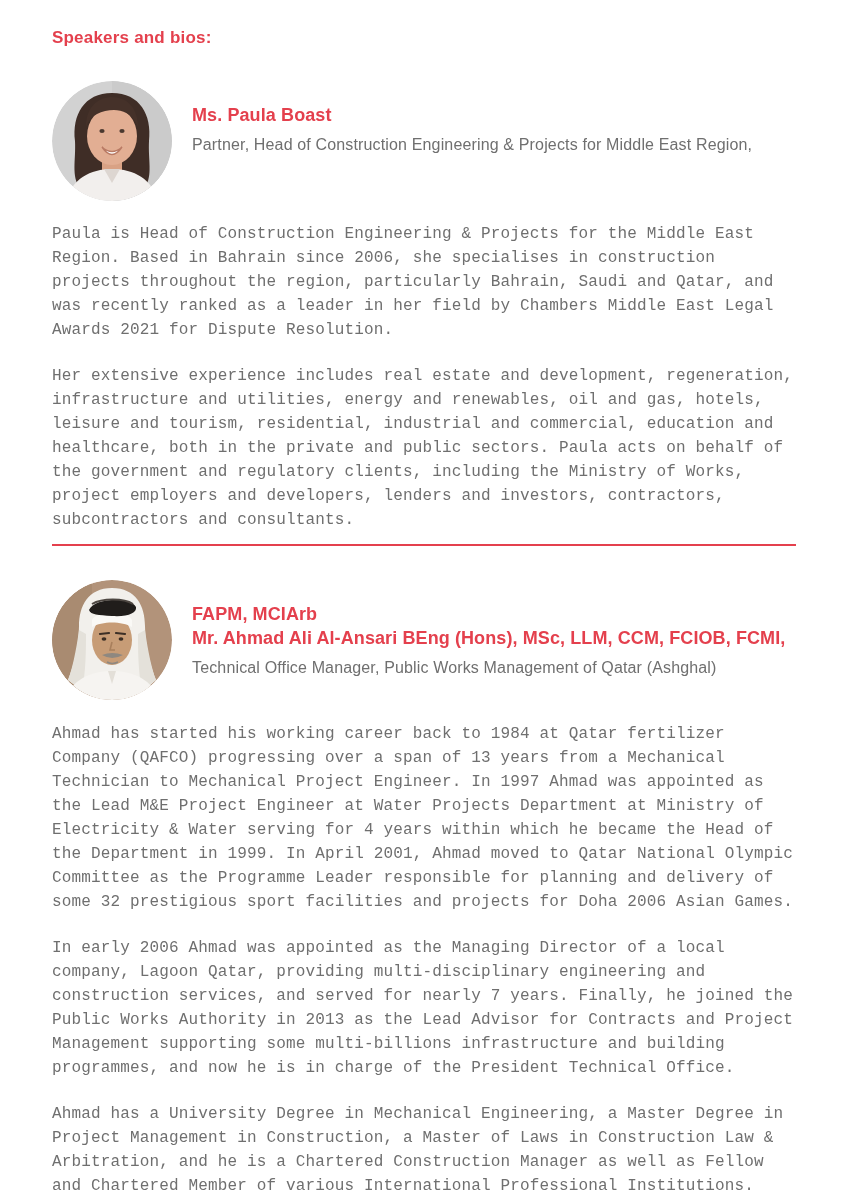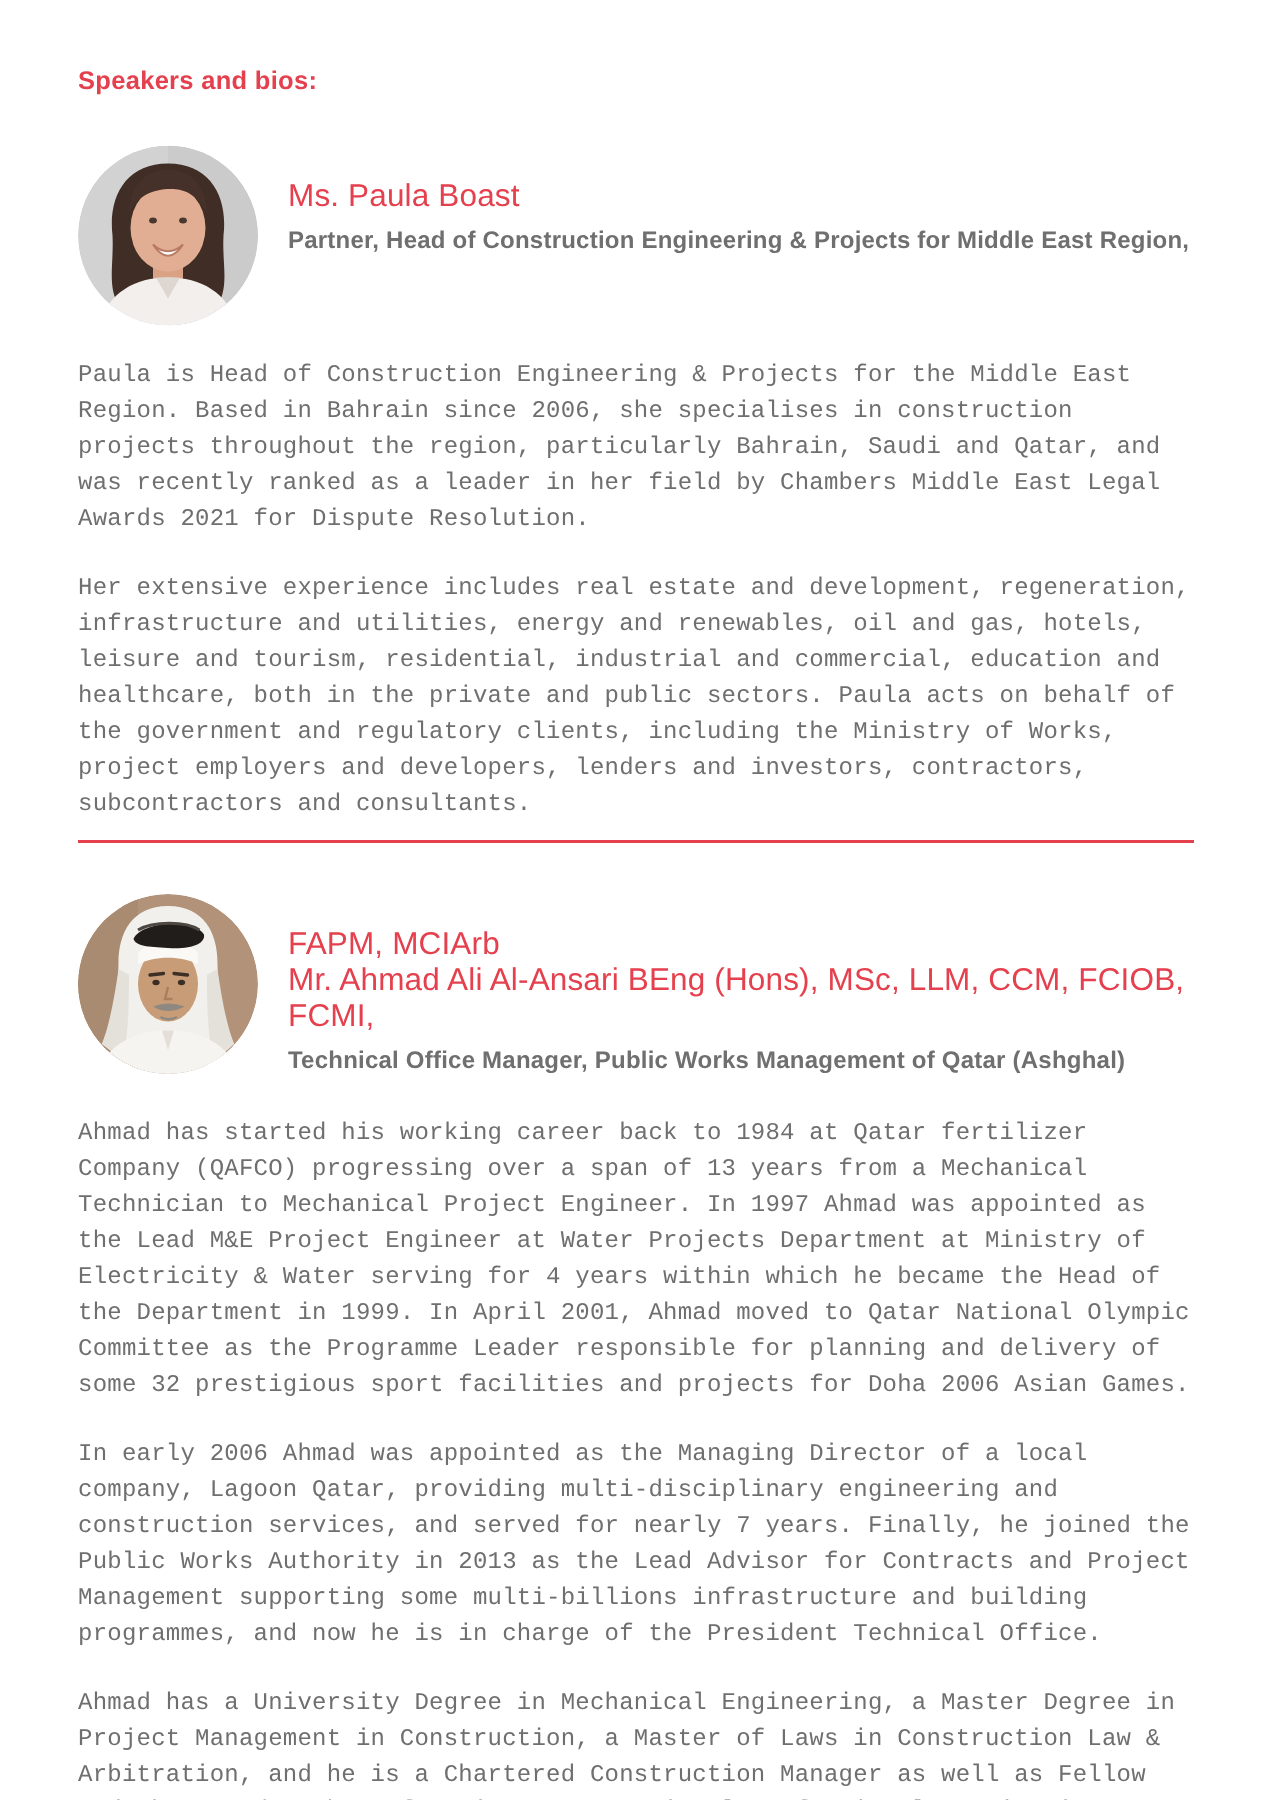--- a/index.html
+++ b/index.html
@@ -8,45 +8,45 @@
   }
   *{margin:0;padding:0;box-sizing:border-box;}
   html,body{background:#ffffff;}
   body{
     width:848px;height:1200px;overflow:hidden;
     font-family:"Liberation Sans", sans-serif;
     -webkit-font-smoothing:antialiased;
   }
   .page{
     width:848px;height:887px;
-    padding:44px 52px 0 52px;
+    padding:28px 52px 0 52px;
     background:#ffffff;
   }
   .page-heading{
     font-size:17px;font-weight:bold;color:var(--accent);
     letter-spacing:.2px;line-height:20px;
   }
   .speaker-header{
     display:flex;gap:20px;align-items:flex-start;
   }
   .speaker-header.first{margin-top:33px;}
   .speaker-header.second{margin-top:34px;}
   .avatar{
     width:120px;height:120px;border-radius:50%;
     overflow:hidden;flex:0 0 120px;
   }
   .avatar svg{display:block;width:120px;height:120px;}
   .speaker-id{padding-top:22px;}
   .speaker-name{
-    font-size:21px;font-weight:normal;color:var(--accent);
+    font-size:18px;font-weight:bold;color:var(--accent);
     line-height:24px;letter-spacing:.1px;
   }
   .speaker-title{margin-top:4px;}
   .speaker-title .t-line{
-    font-size:16px;font-weight:700;color:var(--body-gray);
+    font-size:16px;font-weight:400;color:var(--body-gray);
     line-height:27px;letter-spacing:.15px;
   }
   .bio{
     font-size:16px;font-weight:300;color:var(--body-gray);
     line-height:24px;letter-spacing:.15px;
     margin-top:22px;width:744px;font-family:Liberation Mono, monospace;
   }
   .bio.first{margin-top:21px;}
   .divider{
     border:none;border-top:2px solid var(--accent);

